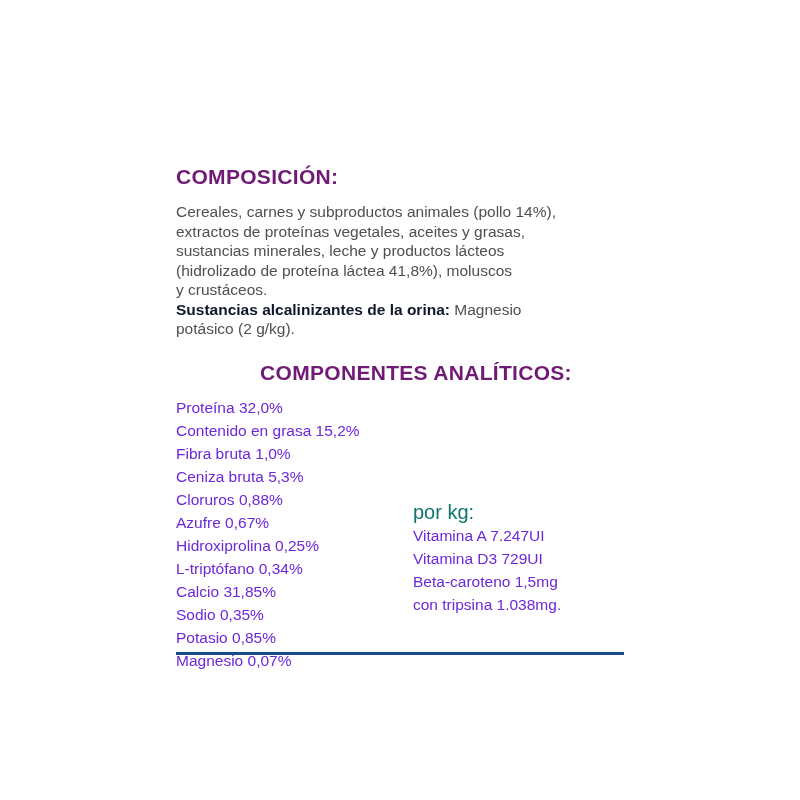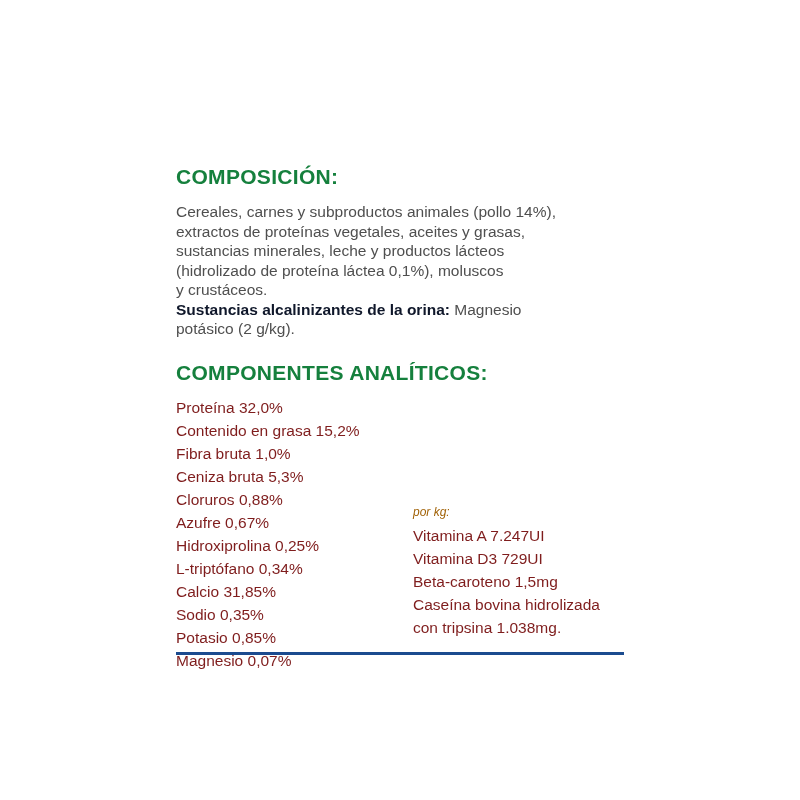--- a/index.html
+++ b/index.html
@@ -23,31 +23,32 @@
   }
 
   .content {
     position: absolute;
     left: 176px;
     top: 165px;
     width: 480px;
   }
 
   .section-title {
-    color: #15803d;
+    color: #701a75;
     font-size: 21px;
     font-weight: bold;
     letter-spacing: 0.3px;
     margin: 0 0 14px 0;
     line-height: 1.1;
   }
 
   .section-title.second {
     margin-top: 22px;
     margin-bottom: 12px;
+    text-align: center;
   }
 
   .body-text {
     font-size: 15.5px;
     line-height: 19.5px;
     color: #4f4f4f;
     margin: 0;
   }
 
   .body-text .lead-label {
@@ -76,29 +77,28 @@
     position: absolute;
     left: 237px;
     top: 105px;
     width: 250px;
   }
 
   .nutrient-line,
   .vit-line {
     font-size: 15.5px;
     line-height: 23px;
-    color: #7f1d1d;
+    color: #6d28d9;
     white-space: pre;
   }
 
   .vit-head {
-    font-size: 12px;
+    font-size: 20px;
     line-height: 23px;
-    color: #a16207;
-    font-style: italic;
+    color: #0f766e;
   }
 
   .divider {
     position: absolute;
     left: 176px;
     top: 652px;
     width: 448px;
     height: 3px;
     background: #1b4b8f;
   }
@@ -109,21 +109,21 @@
 <div class="page">
 
   <div class="content">
 
     <h2 class="section-title">COMPOSICIÓN:</h2>
 
     <p class="body-text">
       <span class="para-line">Cereales, carnes y subproductos animales (pollo 14%),</span>
       <span class="para-line">extractos de proteínas vegetales, aceites y grasas,</span>
       <span class="para-line">sustancias minerales, leche y productos lácteos</span>
-      <span class="para-line">(hidrolizado de proteína láctea 0,1%), moluscos</span>
+      <span class="para-line">(hidrolizado de proteína láctea 41,8%), moluscos</span>
       <span class="para-line">y crustáceos.</span>
     </p>
 
     <p class="body-text">
       <span class="lead-label">Sustancias alcalinizantes de la orina:</span><span> Magnesio</span>
       <span class="para-line">potásico (2 g/kg).</span>
     </p>
 
     <h2 class="section-title second">COMPONENTES ANALÍTICOS:</h2>
 
@@ -142,21 +142,20 @@
         <div class="nutrient-line">Sodio 0,35%</div>
         <div class="nutrient-line">Potasio 0,85%</div>
         <div class="nutrient-line">Magnesio 0,07%</div>
       </div>
 
       <div class="col-right">
         <div class="vit-head">por kg:</div>
         <div class="vit-line">Vitamina A 7.247UI</div>
         <div class="vit-line">Vitamina D3 729UI</div>
         <div class="vit-line">Beta-caroteno 1,5mg</div>
-        <div class="vit-line">Caseína bovina hidrolizada</div>
         <div class="vit-line">con tripsina 1.038mg.</div>
       </div>
 
     </div>
   </div>
 
   <div class="divider"></div>
 
 </div>
 

